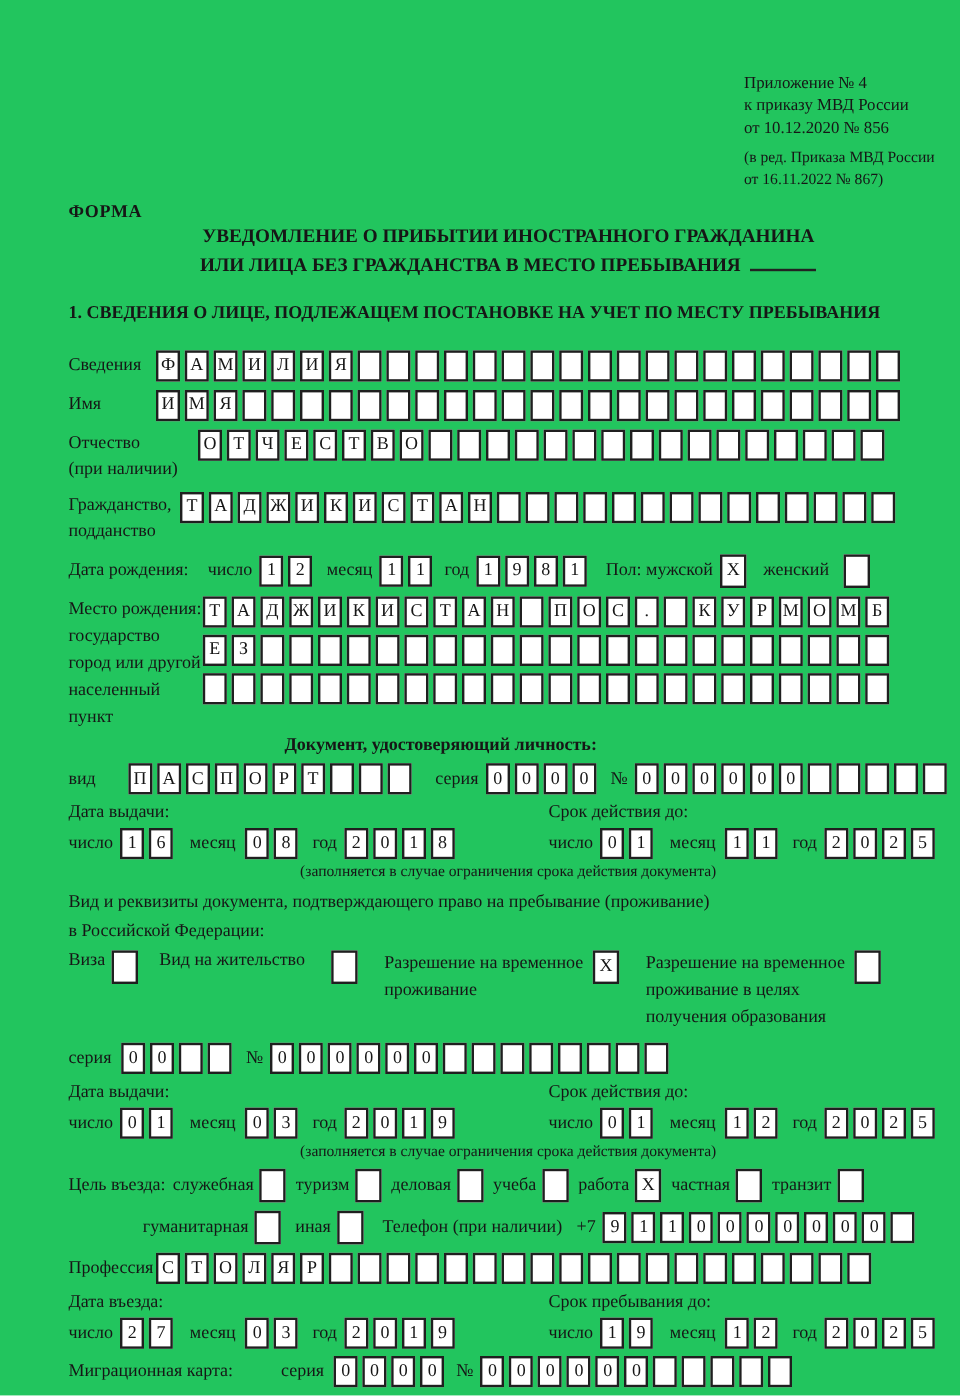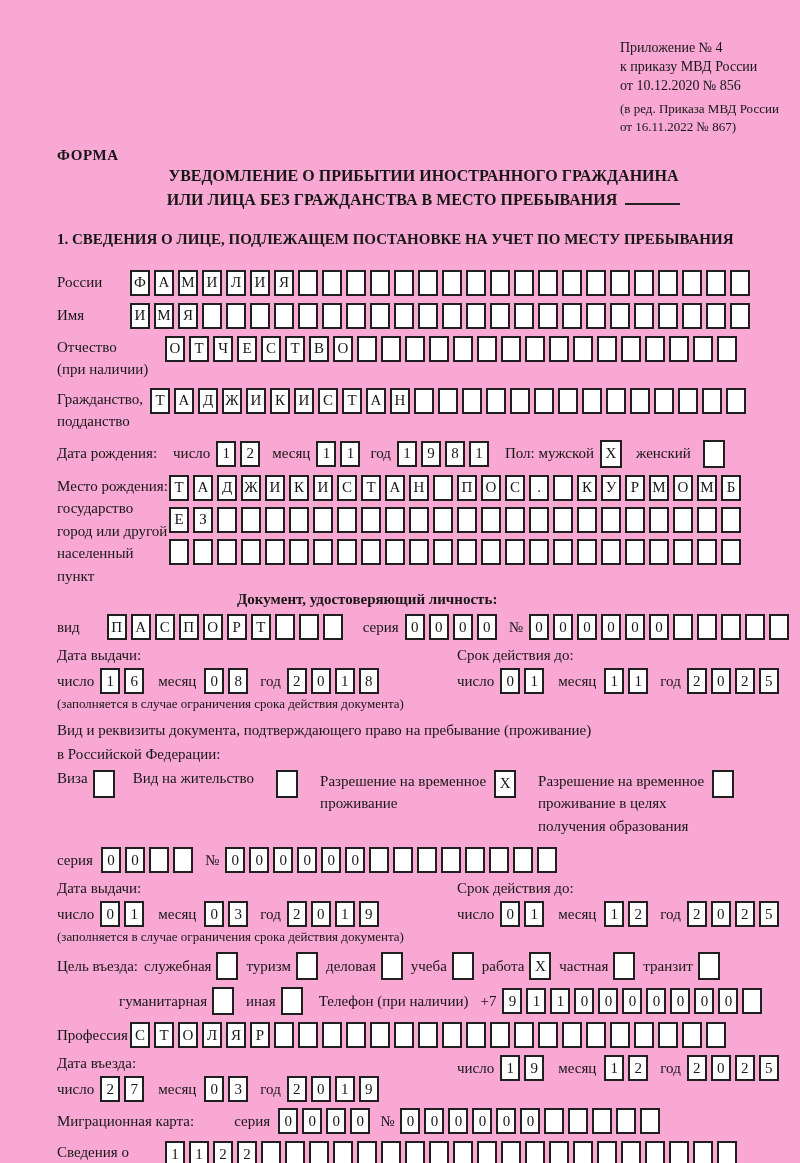--- a/index.html
+++ b/index.html
@@ -1,21 +1,21 @@
 <!DOCTYPE html>
 <html><head>
 <meta charset="utf-8">
 <style>
   * { box-sizing: border-box; }
   html,body { margin:0; padding:0; background:#ffffff; }
   .page {
     position:relative; width:800px; height:1163px; overflow:hidden;
     font-family:"Liberation Serif","DejaVu Serif",serif;
-    color:#161616; font-size:15px; background:#f9a8d4;
-    padding:38px 10px 0 57px;
+    color:#161616; font-size:15px; background:#22c55e;
+    padding:60px 10px 0 57px;
   }
   .hdr { margin-left:563px; font-size:14px; line-height:1.36; }
   .hdr-small { font-size:13px; }
   .hdr-gap { margin-top:5px; }
   .forma { text-align:left; margin-right:25px; margin-top:12px; font-weight:bold; letter-spacing:0.6px; }
   .title { text-align:center; font-weight:bold; font-size:16px; line-height:1.45; }
   .blank-line { display:inline-block; width:55px; border-bottom:2.5px solid #222; margin-left:8px; }
   .sec { font-weight:bold; font-size:15px; margin-top:20px; margin-bottom:22px; }
 
   .row { display:flex; align-items:center; margin-bottom:7px; }
@@ -36,21 +36,21 @@
   .ml22{margin-left:22px} .ml27{margin-left:27px} .ml40{margin-left:40px} .ml62{margin-left:62px}
   .mt2{margin-top:2px} .mt6{margin-top:6px}
   .mb2{margin-bottom:2px} .mb10{margin-bottom:10px}
 
   .doc-heading { font-weight:bold; margin:4px 0 6px 180px; }
   .twocol { display:flex; margin-bottom:2px; }
   .col-l { width:400px; }
   .col-r { flex:1 1 auto; }
   .dg-title { margin-bottom:4px; }
   .dg { display:flex; align-items:center; }
-  .note-r { text-align:left; font-size:13px; margin-top:1px; margin-bottom:7px; }
+  .note-r { text-align:center; font-size:13px; margin-top:1px; margin-bottom:7px; }
   .intro { line-height:1.55; margin-bottom:4px; }
 </style>
 </head>
 <body>
 
 <div class="page">
 
   <div class="hdr">
     <div>Приложение № 4</div>
     <div>к приказу МВД России</div>
@@ -62,21 +62,21 @@
   <div class="forma">ФОРМА</div>
 
   <div class="title">
     <div>УВЕДОМЛЕНИЕ О ПРИБЫТИИ ИНОСТРАННОГО ГРАЖДАНИНА</div>
     <div><span>ИЛИ ЛИЦА БЕЗ ГРАЖДАНСТВА В МЕСТО ПРЕБЫВАНИЯ</span><span class="blank-line"></span></div>
   </div>
 
   <div class="sec">1. СВЕДЕНИЯ О ЛИЦЕ, ПОДЛЕЖАЩЕМ ПОСТАНОВКЕ НА УЧЕТ ПО МЕСТУ ПРЕБЫВАНИЯ</div>
 
   <div class="row">
-    <span class="lbl w73">России</span>
+    <span class="lbl w73">Сведения</span>
     <span class="cells">
         <span class="cell">Ф</span>
         <span class="cell">А</span>
         <span class="cell">М</span>
         <span class="cell">И</span>
         <span class="cell">Л</span>
         <span class="cell">И</span>
         <span class="cell">Я</span>
         <span class="cell"></span>
         <span class="cell"></span>
@@ -616,20 +616,21 @@
         <span class="lbl ml8">год</span>
         <span class="cells ml6">
             <span class="cell">2</span>
             <span class="cell">0</span>
             <span class="cell">1</span>
             <span class="cell">9</span>
           </span>
       </div>
     </div>
     <div class="col-r">
+      <div class="dg-title">Срок пребывания до:</div>
       <div class="dg">
         <span class="lbl">число</span>
         <span class="cells ml6">
             <span class="cell">1</span>
             <span class="cell">9</span>
           </span>
         <span class="lbl ml10">месяц</span>
         <span class="cells ml8">
             <span class="cell">1</span>
             <span class="cell">2</span>

